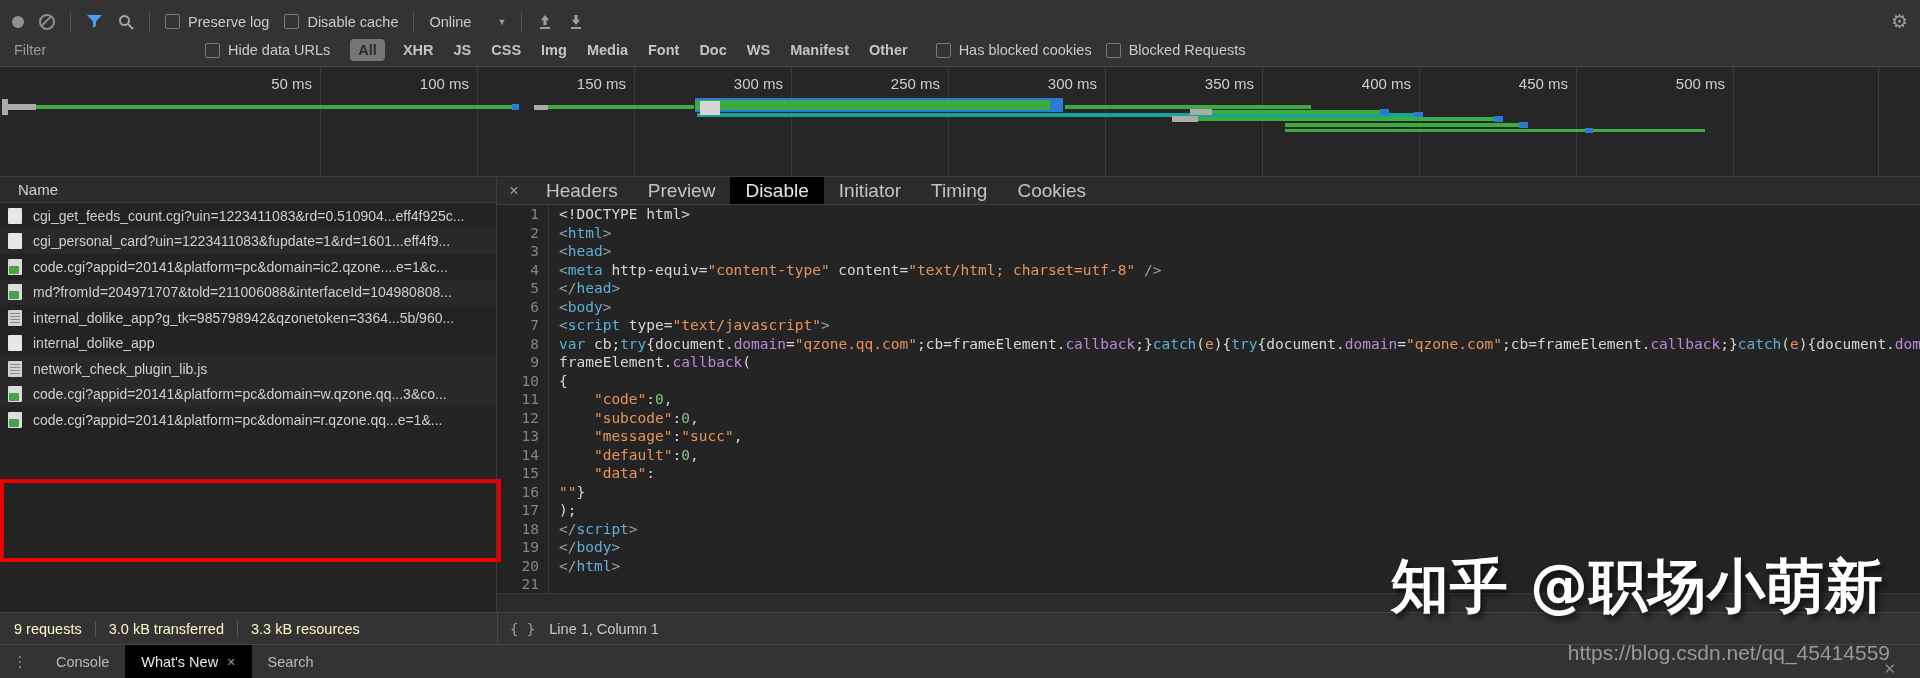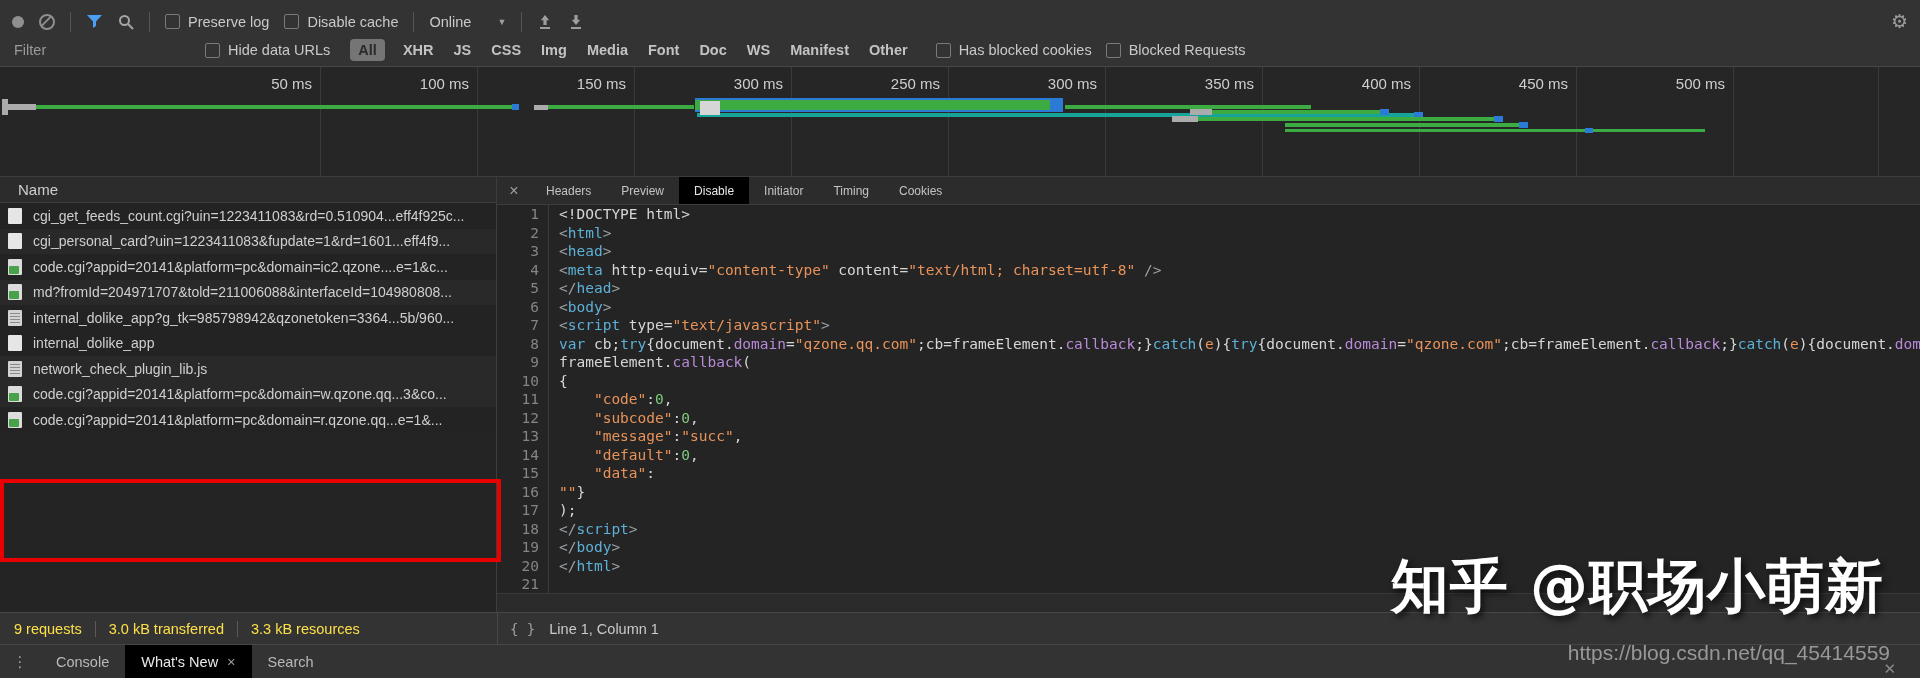--- a/index.html
+++ b/index.html
@@ -60,36 +60,36 @@
   .doc-image::after{content:"";position:absolute;left:1px;bottom:1px;width:10px;height:8px;background:#47a24a;border-radius:1px;}
   .doc-script{background:#d4d4d4;}
   .doc-script::after{content:"";position:absolute;left:2px;top:3px;right:2px;bottom:3px;
         background:repeating-linear-gradient(to bottom,#8a8a8a 0 1px,transparent 1px 3px);}
   .red-box{position:absolute;left:0;top:302px;width:501px;height:83px;border:4px solid #ea0000;box-sizing:border-box;
            z-index:6;pointer-events:none;}
 
   .right-pane{position:absolute;left:497px;top:0;right:0;bottom:0;background:#242424;}
   .dtabbar{height:28px;background:#2c2c2c;border-bottom:1px solid #3d3d3d;display:flex;align-items:stretch;box-sizing:border-box;}
   .dtab-close{width:34px;display:flex;align-items:center;justify-content:center;color:#9e9e9e;font-size:16px;}
-  .dtab{display:flex;align-items:center;padding:0 15px;color:#c3c3c3;cursor:default;font-size:12px;}
+  .dtab{display:flex;align-items:center;padding:0 15px;color:#c3c3c3;cursor:default;font-size:19px;}
   .dtab.active{background:#000;color:#e8e8e8;}
 
   .code-area{position:absolute;top:28px;left:0;right:0;bottom:18px;overflow:hidden;
              font-family:"DejaVu Sans Mono","Liberation Mono",monospace;font-size:14.5px;line-height:18.5px;}
   .code-line{display:flex;white-space:pre;}
   .ln{width:42px;flex:none;text-align:right;padding-right:9px;color:#858585;border-right:1px solid #3c3c3c;margin-right:10px;}
   .tok-p{color:#d6d6d6;} .tok-d{color:#9aa0a6;} .tok-t{color:#5db0d7;}
   .tok-s{color:#e8935a;} .tok-n{color:#7ec97e;} .tok-pr{color:#b98ad8;}
   .code-bottom-strip{position:absolute;left:0;right:0;bottom:0;height:18px;background:#2b2b2b;border-top:1px solid #383838;}
 
   
   .statusbar{position:absolute;left:0;right:0;bottom:33px;height:33px;background:#333;border-top:1px solid #474747;
              display:flex;align-items:center;box-sizing:border-box;}
   .summary{display:flex;align-items:center;width:497px;flex:none;padding-left:14px;box-sizing:border-box;}
-  .sitem{color:#fde047;}
+  .sitem{color:#fef9c3;}
   .sdiv{width:1px;height:16px;background:#5a5a5a;margin:0 13px;}
   .editor-status{display:flex;align-items:center;border-left:1px solid #474747;height:100%;padding-left:12px;gap:14px;flex:1;}
   .braces{color:#9e9e9e;font-family:"DejaVu Sans Mono",monospace;font-size:14px;}
 
   .drawer{position:absolute;left:0;right:0;bottom:0;height:33px;background:#333;border-top:1px solid #474747;
           display:flex;align-items:stretch;}
   .drawer-menu{width:40px;display:flex;align-items:center;justify-content:center;color:#9e9e9e;font-size:15px;}
   .drtab{display:flex;align-items:center;padding:0 16px;color:#b9b9b9;cursor:default;}
   .drtab.active{background:#000;color:#e8e8e8;}
   .drclose{color:#9e9e9e;margin-left:9px;}

